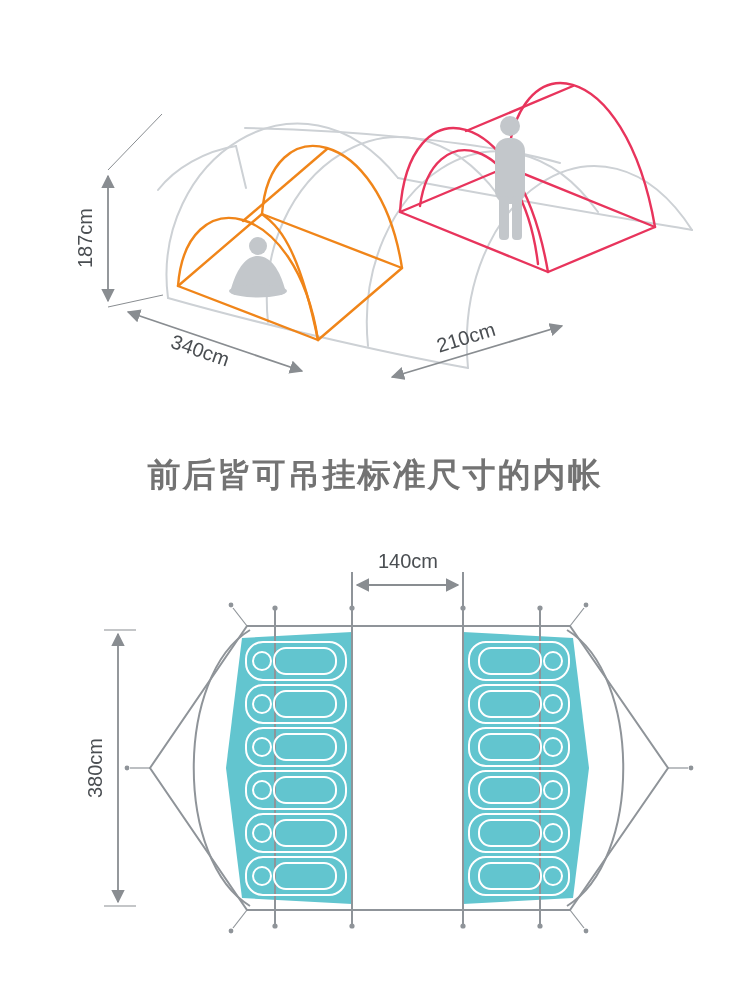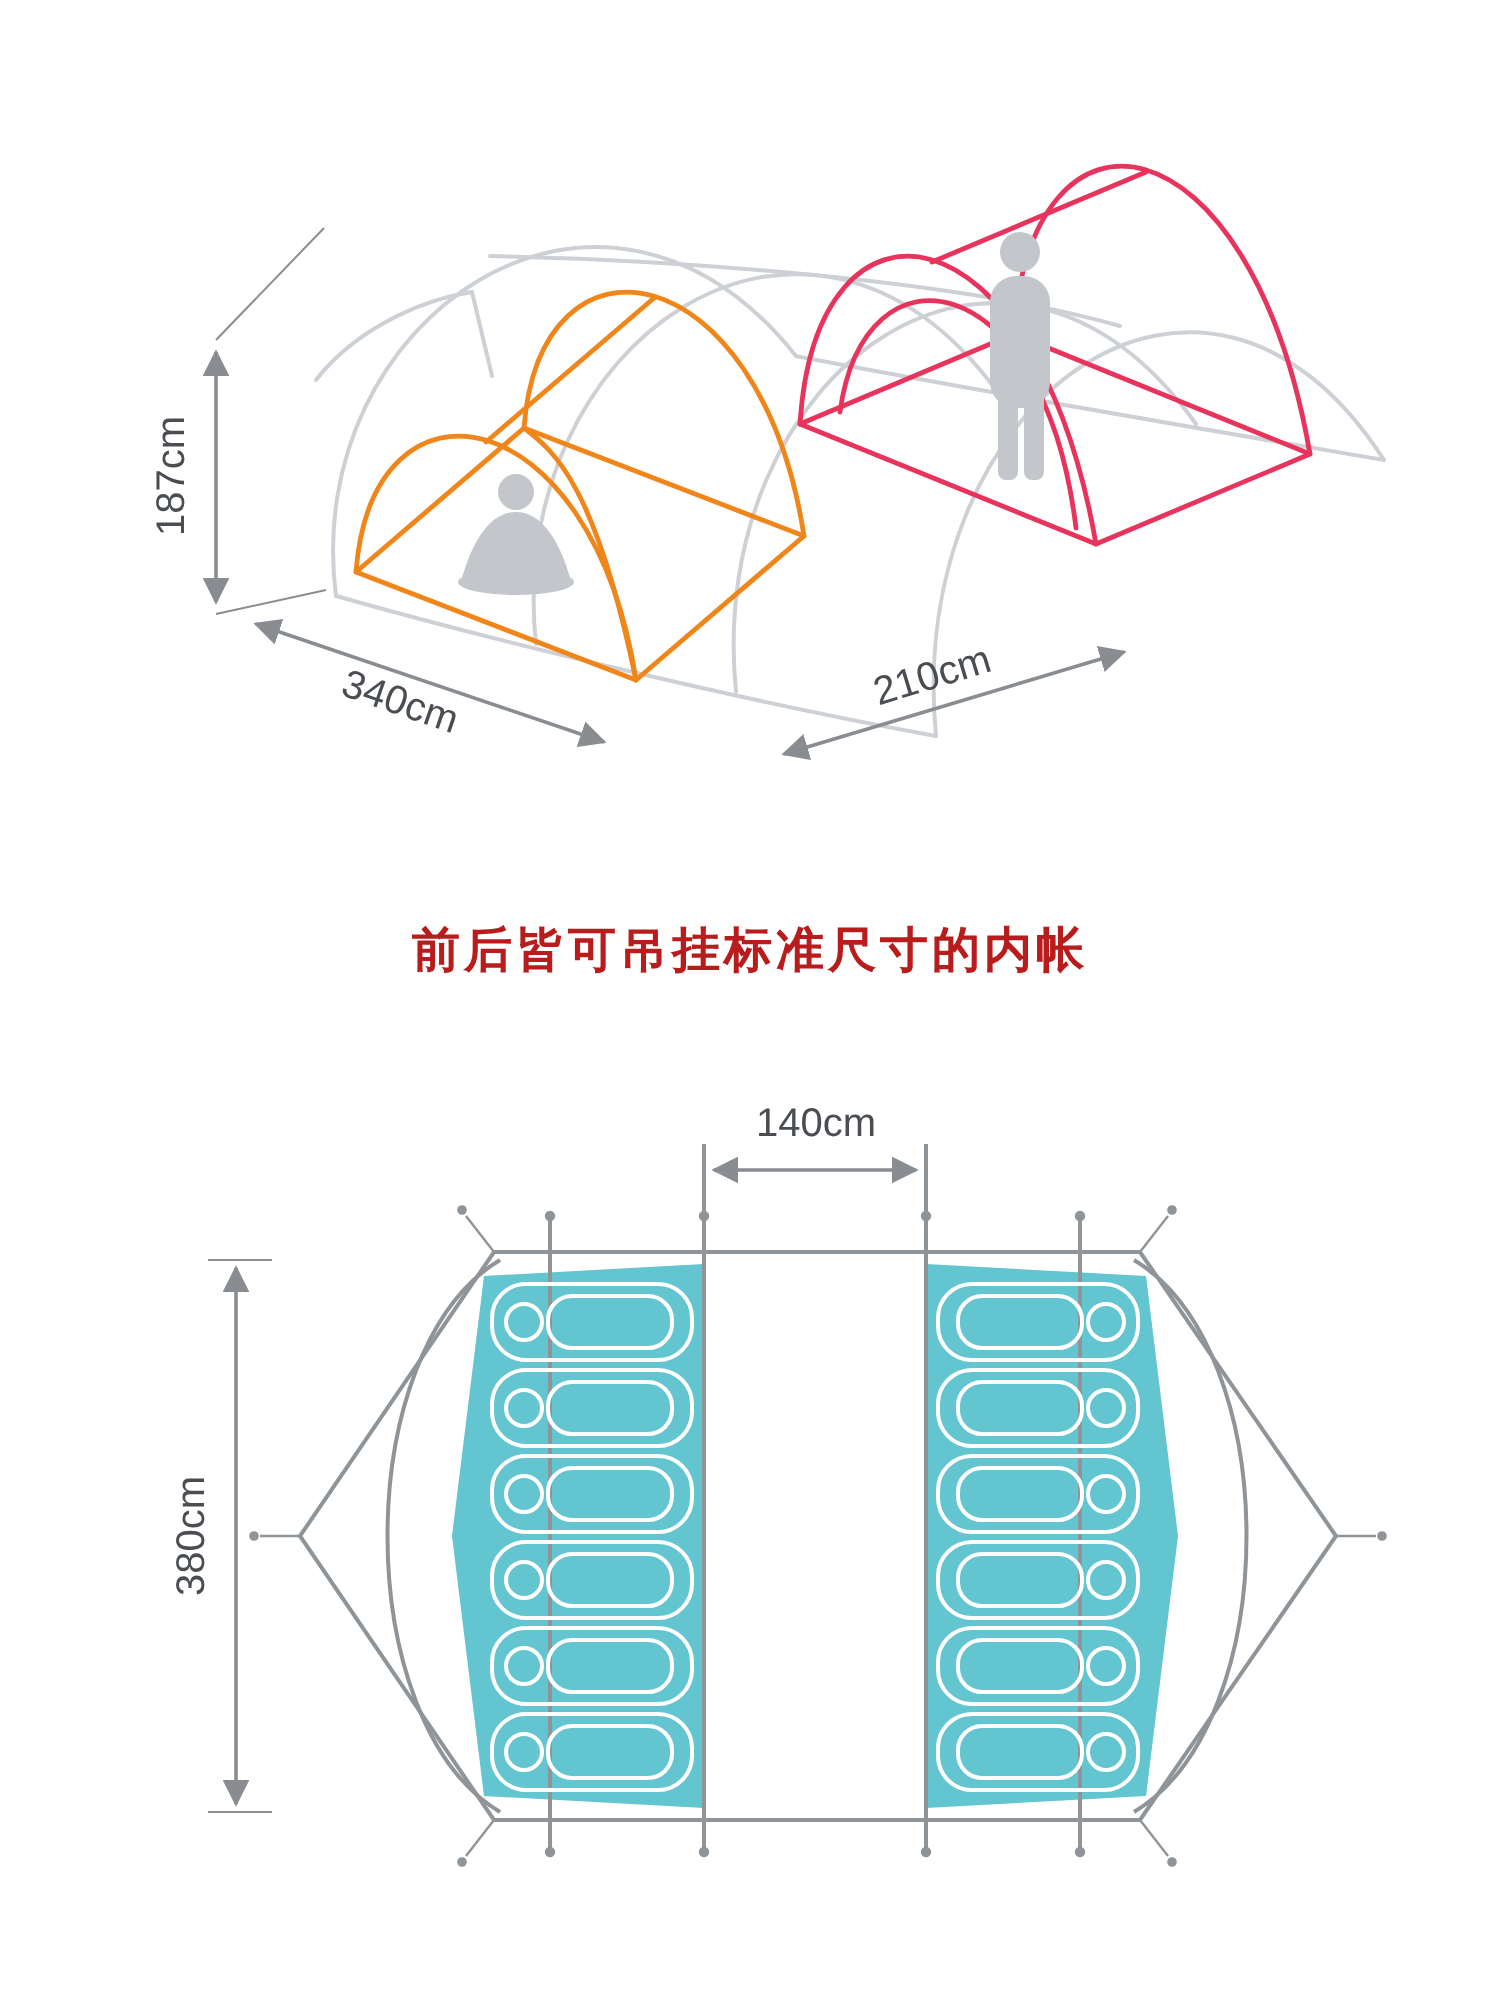--- a/index.html
+++ b/index.html
@@ -2,21 +2,21 @@
 <html style="--c-outline: #cdd1d5; --c-orange: #f08519; --c-red: #e8345c; --c-figure: #c3c7cb; --c-dim: #898d91; --c-teal: #62c5cf; --c-pad: #ffffff; --c-frame: #8f9499;"><head>
 <meta charset="utf-8">
 <style>
   :root{
     --c-outline:#cdd1d5; --c-orange:#f08519; --c-red:#e8345c; --c-figure:#c3c7cb;
     --c-dim:#898d91; --c-teal:#62c5cf; --c-pad:#ffffff; --c-frame:#8f9499;
   }
   html,body{margin:0;padding:0;background:#fff;}
   .page{width:750px;height:1000px;background:#fff;font-family:"Liberation Sans",sans-serif;overflow:hidden;position:relative;}
   .headline{height:90px;display:flex;align-items:center;justify-content:center;
-    font-size:24px;font-weight:bold;color:#b91c1c;letter-spacing:2px;}
+    font-size:33px;font-weight:bold;color:#737373;letter-spacing:2px;}
   svg{display:block;}
   svg text{font-family:"Liberation Sans",sans-serif;}
   .gray-line{stroke:var(--c-outline);fill:none;stroke-width:2;stroke-linecap:round;stroke-linejoin:round}
   .orange-line{stroke:var(--c-orange);fill:none;stroke-width:2.4;stroke-linecap:round;stroke-linejoin:round}
   .red-line{stroke:var(--c-red);fill:none;stroke-width:2.4;stroke-linecap:round;stroke-linejoin:round}
   .figure{fill:var(--c-figure);stroke:none}
   .dim-line{stroke:var(--c-dim);stroke-width:1.8;fill:none}
   .dim-leader{stroke:var(--c-dim);stroke-width:1;fill:none}
   .dim-text{fill:#4a4e52;font-size:20px}
   .frame-line{stroke:var(--c-frame);stroke-width:2;fill:none}

